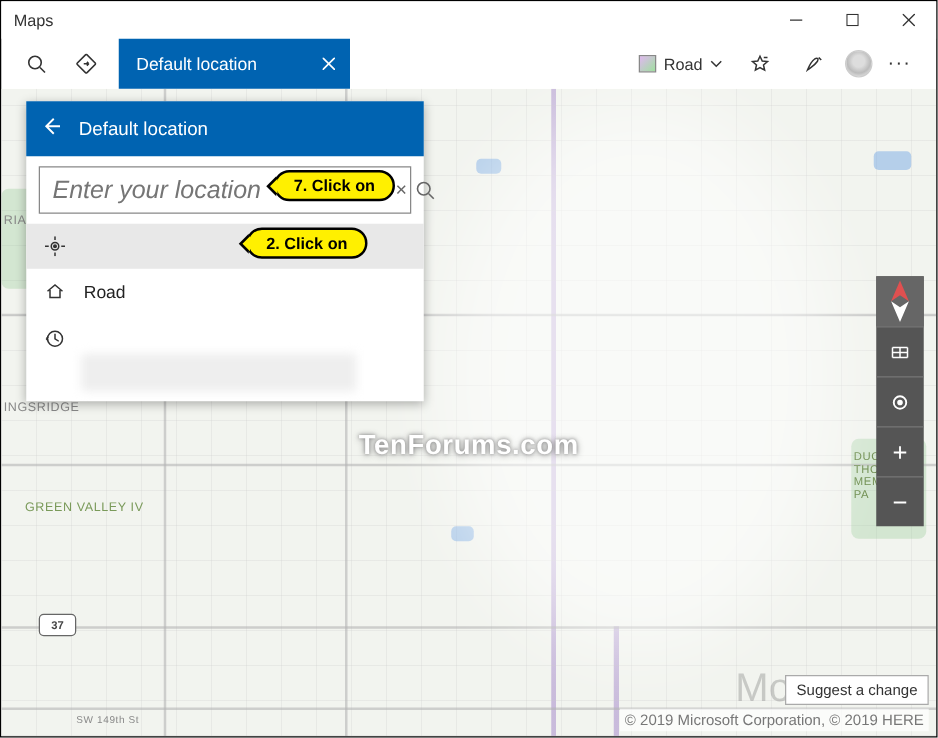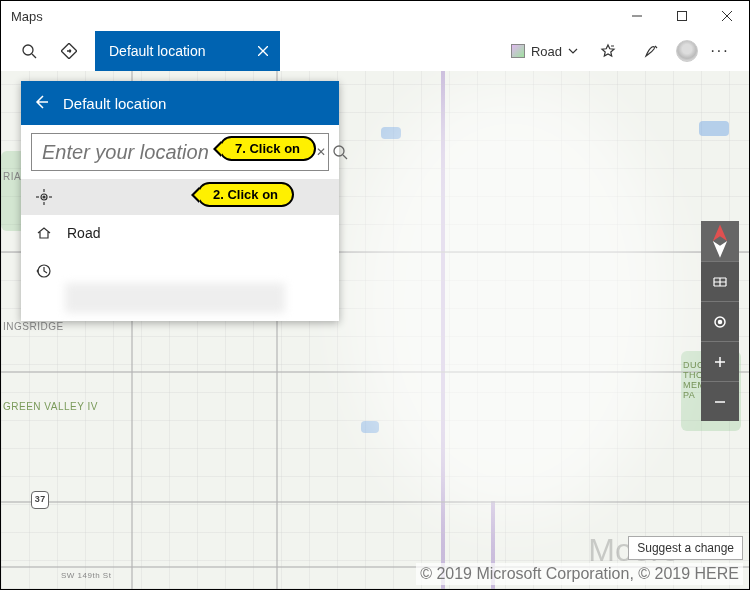--- a/index.html
+++ b/index.html
@@ -66,27 +66,27 @@
   
   .map-controls { position:absolute; right:10px; top:220px; width:38px; background:#555; display:flex; flex-direction:column; z-index: 8; }
   .map-controls .mc { height:40px; display:flex; align-items:center; justify-content:center; color:#fff; }
   .map-controls .mc svg { width:16px; height:16px; }
   .compass-btn { background:#666; height:40px; display:flex; align-items:center; justify-content:center; }
   .divider { border-top:1px solid #777; }
   
   
   .footer { position:absolute; bottom:0; right:0; display:flex; align-items:flex-start; gap: 6px; padding: 4px 6px; z-index:7; font-size:11px; }
   .suggest-btn { background:#fff; border:1px solid #aaa; padding:4px 8px; font-size:12px; color:#333; }
-  .copyright { color:#777; font-size:16px; background:rgba(255,255,255,0.7); padding:2px 4px;margin-left:12px; }
+  .copyright { color:#777; font-size:12px; background:rgba(255,255,255,0.7); padding:2px 4px;margin-left:12px; }
   
   .park { position:absolute; background: rgba(140,200,140,0.3); border-radius:6px; }
   .water { position:absolute; background: rgba(120,170,230,0.5); border-radius:4px; }
   .road-h { position:absolute; height:2px; background:rgba(180,180,180,0.6); left:0; right:0; }
   .road-v { position:absolute; width:2px; background:rgba(180,180,180,0.6); top:0; bottom:0; }
-  .shield { position:absolute; width:18px; height:18px; background:#fff; border:1.5px solid #666; border-radius:4px; font-size:9px; display:flex; align-items:center; justify-content:center; color:#444; font-weight:600;font-family:Liberation Mono, monospace; }
+  .shield { position:absolute; width:30px; height:18px; background:#fff; border:1.5px solid #666; border-radius:4px; font-size:9px; display:flex; align-items:center; justify-content:center; color:#444; font-weight:600; }
 </style>
 </head>
 <body>
 
 <div class="titlebar">
   <span>Maps</span>
   <div class="spacer"></div>
   <div class="win-controls">
     <div>
         <svg viewBox="0 0 10 10">
@@ -164,26 +164,27 @@
   <div class="water" style="right:20px;top:50px;width:30px;height:15px"></div>
   <div class="road-h" style="top:180px"></div>
   <div class="road-h" style="top:300px"></div>
   <div class="road-h" style="top:430px"></div>
   <div class="road-h" style="top:495px"></div>
   <div class="road-v" style="left:130px"></div>
   <div class="road-v" style="left:275px"></div>
   <div class="shield" style="left:30px;top:420px">37</div>
   <div class="map-label" style="left:2px;top:100px">RIAR ARK</div>
   <div class="map-label" style="left:2px;top:250px">INGSRIDGE</div>
-  <div class="map-label" style="left:2px;top:330px;color:#7a9a5a">GREEN VALLEY IV</div>
+  <div class="map-label" style="left:19px;top:330px;color:#7a9a5a">GREEN VALLEY IV</div>
   <div class="map-label" style="right:6px;top:290px;width:60px;text-transform:none;color:#6a8a4a;font-size:9px;line-height:1.1">DUCK THOMAS MEMORIAL PA</div>
   <div class="map-label" style="left:265px;top:210px;transform:rotate(-90deg);transform-origin:left top;font-size:8px;text-transform:none">N Santa Fe Ave</div>
   <div class="map-label" style="left:60px;top:500px;font-size:8px;text-transform:none">SW 149th St</div>
   <div class="map-biglabel" style="right:70px;bottom:20px">Moore</div>
   <div class="map-blur"></div>
+  <div class="watermark">TenForums.com</div>
 </div>
 
 <div class="panel">
   <div class="panel-header">
     <span><svg viewBox="0 0 16 16" fill="none" stroke="#fff" stroke-width="1.5">
           <path d="M10 2L4 8l6 6M4 8h11"></path>
         </svg></span>
     <span>Default location</span>
   </div>
   <div class="search-row">

